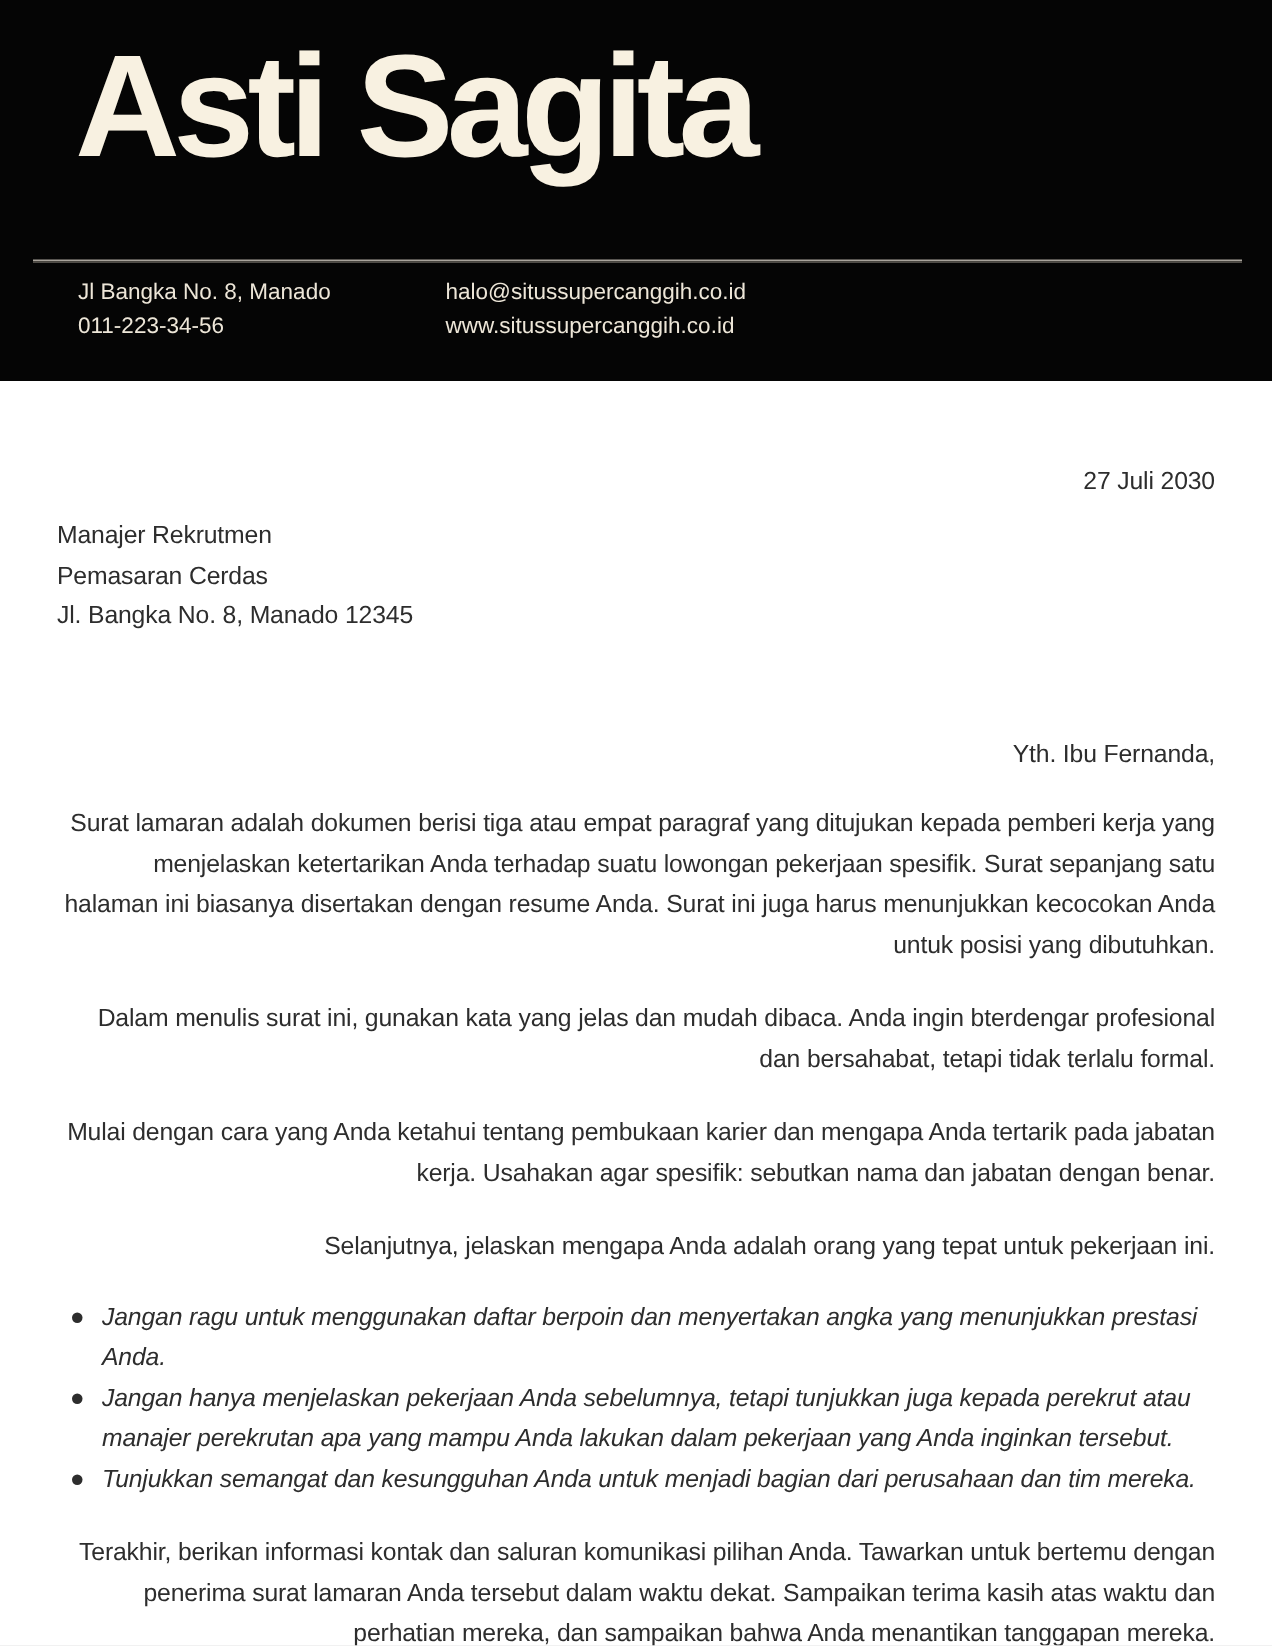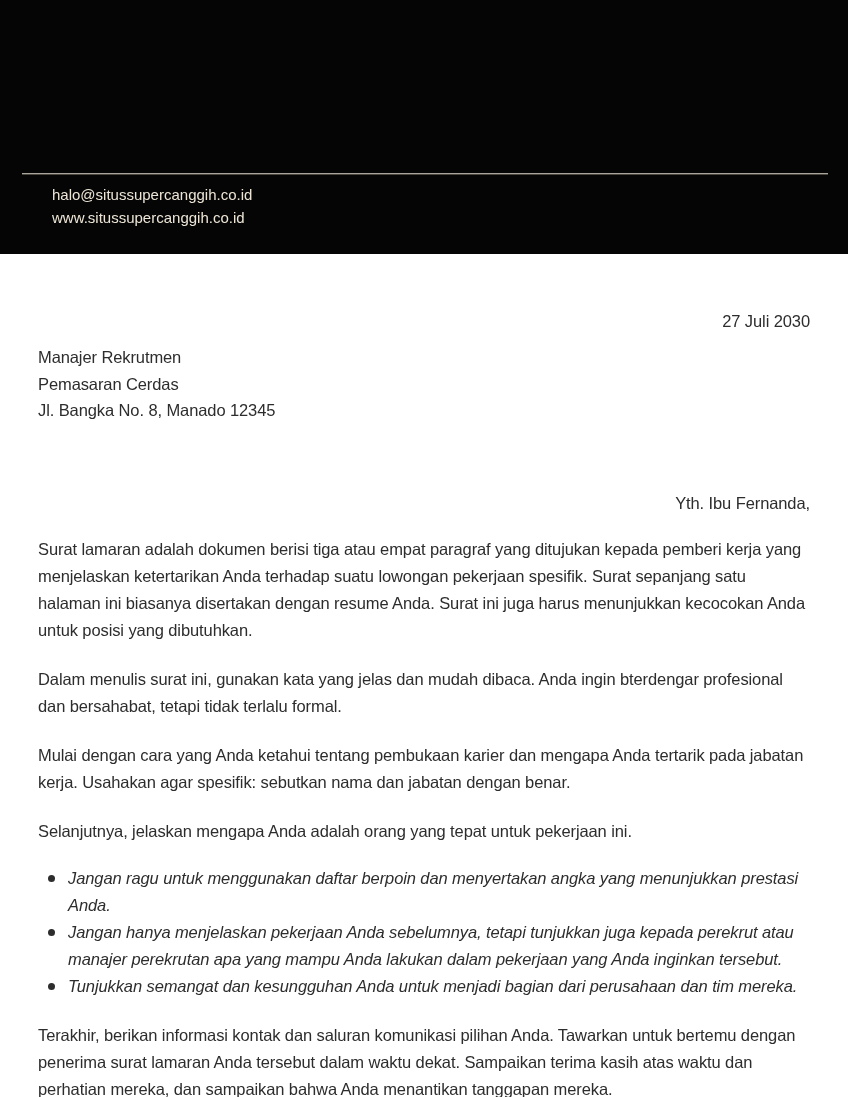--- a/index.html
+++ b/index.html
@@ -69,20 +69,21 @@
   .recipient-block p {
     line-height: 26.5px;
   }
   .salutation {
     margin-top: 68px;
     line-height: 22px;
   }
   .para {
     margin-top: 22px;
     line-height: 27px;
+    text-align: right;
   }
   .bullet-list {
     list-style: none;
     margin-top: 20px;
   }
   .bullet-list li {
     position: relative;
     padding-left: 30px;
     line-height: 27px;
     font-style: italic;
@@ -97,22 +98,27 @@
     border-radius: 50%;
     background: currentColor;
   }
 </style>
 </head>
 <body>
 
 <div class="page">
 
   <header class="letterhead">
+    <h1 class="sender-name">Asti Sagita</h1>
     <div class="header-divider"></div>
     <div class="contact-row">
+      <div class="contact-col-left">
+        <div>Jl Bangka No. 8, Manado</div>
+        <div>011-223-34-56</div>
+      </div>
       <div class="contact-col-right">
         <div>halo@situssupercanggih.co.id</div>
         <div>www.situssupercanggih.co.id</div>
       </div>
     </div>
   </header>
 
   <main class="letter-body">
 
     <p class="letter-date bold">27 Juli 2030</p>

